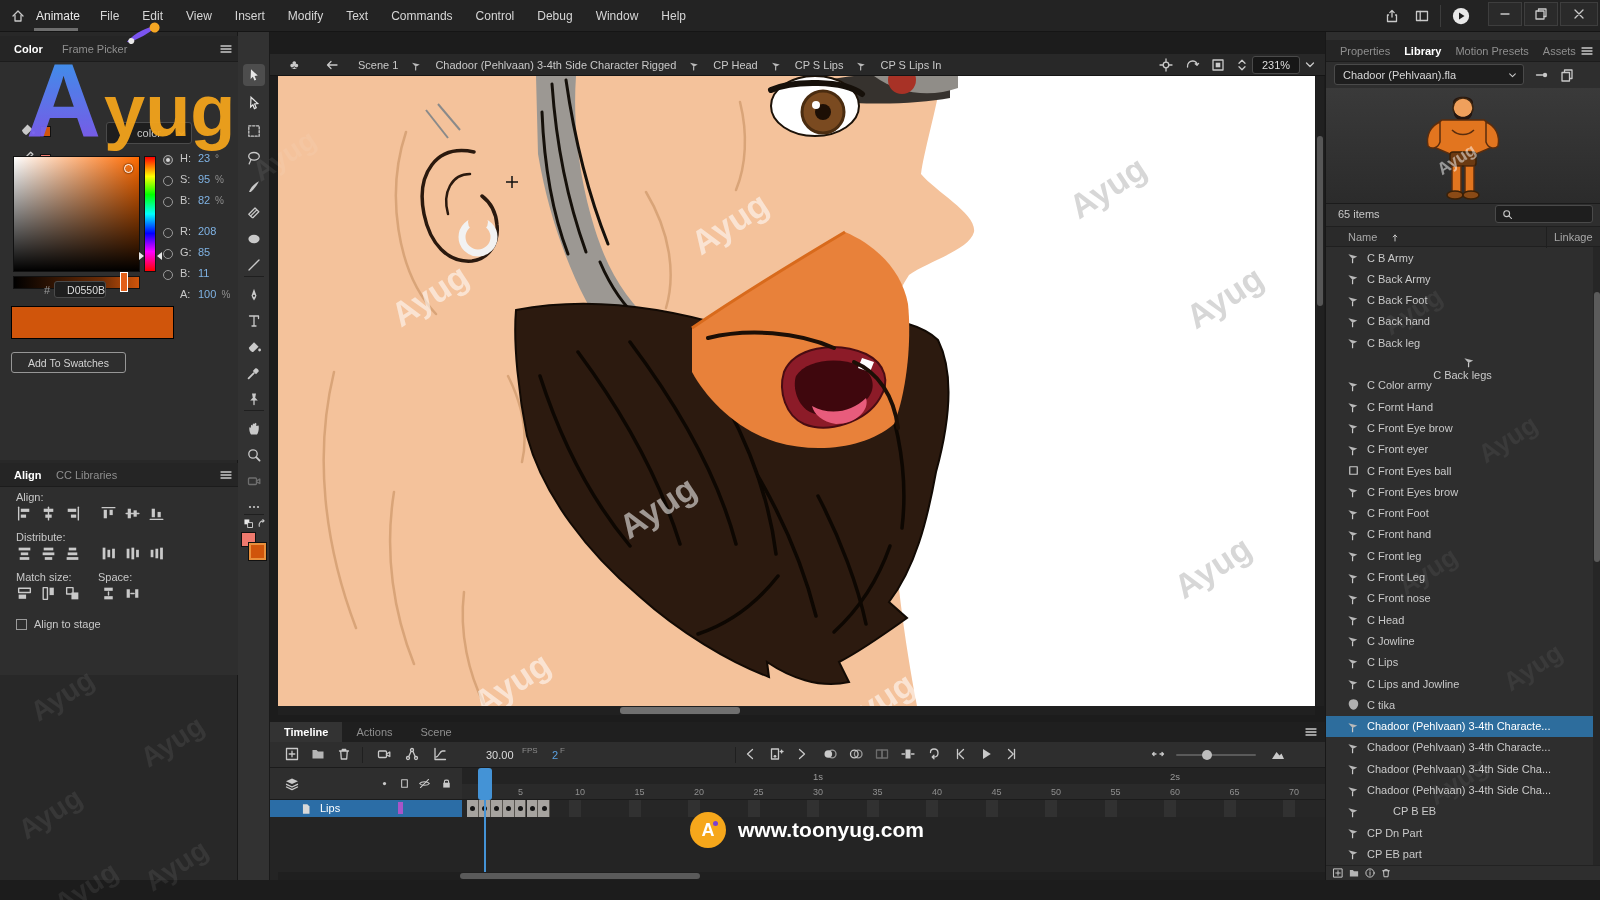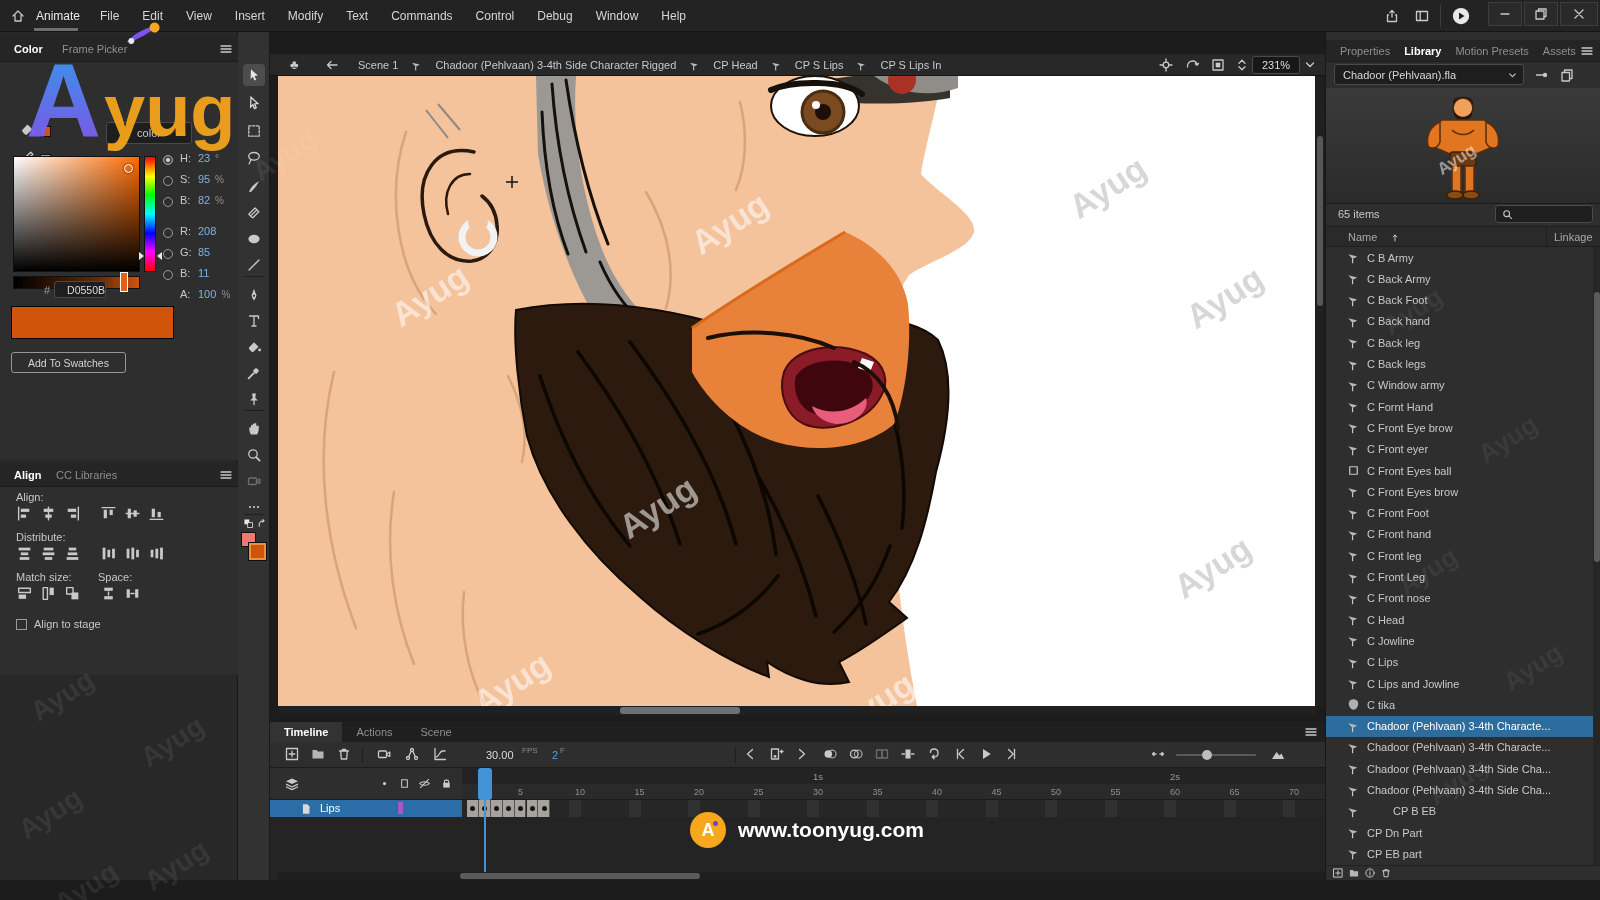--- a/index.html
+++ b/index.html
@@ -956,37 +956,37 @@
         </div>
         <div class="abs" style="left: 0px; top: 300.2px; width: 254px; height: 21px; display: flex; align-items: center;">
           <span style="margin-left: 20px; width: 15px; height: 15px; display: inline-block;">
             <svg width="15" height="15" viewBox="0 0 16 16">
               <path d="M2.5 4.5 L12 6.8 L7 9.6 Z" fill="#b9b9b9"></path>
               <path d="M7 9.6 V13.5" stroke="#c9c9c9" fill="none" stroke-width="1.3" stroke-linecap="round" stroke-linejoin="round"></path>
             </svg>
           </span>
           <span style="margin-left: 6px; font-size: 11px; white-space: nowrap; color: rgb(201, 201, 201);">C Back leg</span>
         </div>
-        <div class="abs" style="left: 0px; top: 321.5px; width: 267px; height: 21px; display: flex; align-items: center;">
+        <div class="abs" style="left: 0px; top: 321.5px; width: 267px; height: 21px; display: flex; align-items: center; flex-direction: column;">
           <span style="margin-left: 20px; width: 15px; height: 15px; display: inline-block;">
             <svg width="15" height="15" viewBox="0 0 16 16">
               <path d="M2.5 4.5 L12 6.8 L7 9.6 Z" fill="#b9b9b9"></path>
               <path d="M7 9.6 V13.5" stroke="#c9c9c9" fill="none" stroke-width="1.3" stroke-linecap="round" stroke-linejoin="round"></path>
             </svg>
           </span>
           <span style="margin-left: 6px; font-size: 11px; white-space: nowrap; color: rgb(201, 201, 201);">C Back legs</span>
         </div>
         <div class="abs" style="left: 0px; top: 342.8px; width: 267px; height: 21px; display: flex; align-items: center;">
           <span style="margin-left: 20px; width: 15px; height: 15px; display: inline-block;">
             <svg width="15" height="15" viewBox="0 0 16 16">
               <path d="M2.5 4.5 L12 6.8 L7 9.6 Z" fill="#b9b9b9"></path>
               <path d="M7 9.6 V13.5" stroke="#c9c9c9" fill="none" stroke-width="1.3" stroke-linecap="round" stroke-linejoin="round"></path>
             </svg>
           </span>
-          <span style="margin-left: 6px; font-size: 11px; white-space: nowrap; color: rgb(201, 201, 201);">C Window army</span>
+          <span style="margin-left: 6px; font-size: 11px; white-space: nowrap; color: rgb(201, 201, 201);">C Color army</span>
         </div>
         <div class="abs" style="left: 0px; top: 364.1px; width: 267px; height: 21px; display: flex; align-items: center;">
           <span style="margin-left: 20px; width: 15px; height: 15px; display: inline-block;">
             <svg width="15" height="15" viewBox="0 0 16 16">
               <path d="M2.5 4.5 L12 6.8 L7 9.6 Z" fill="#b9b9b9"></path>
               <path d="M7 9.6 V13.5" stroke="#c9c9c9" fill="none" stroke-width="1.3" stroke-linecap="round" stroke-linejoin="round"></path>
             </svg>
           </span>
           <span style="margin-left: 6px; font-size: 11px; white-space: nowrap; color: rgb(201, 201, 201);">C Fornt Hand</span>
         </div>

